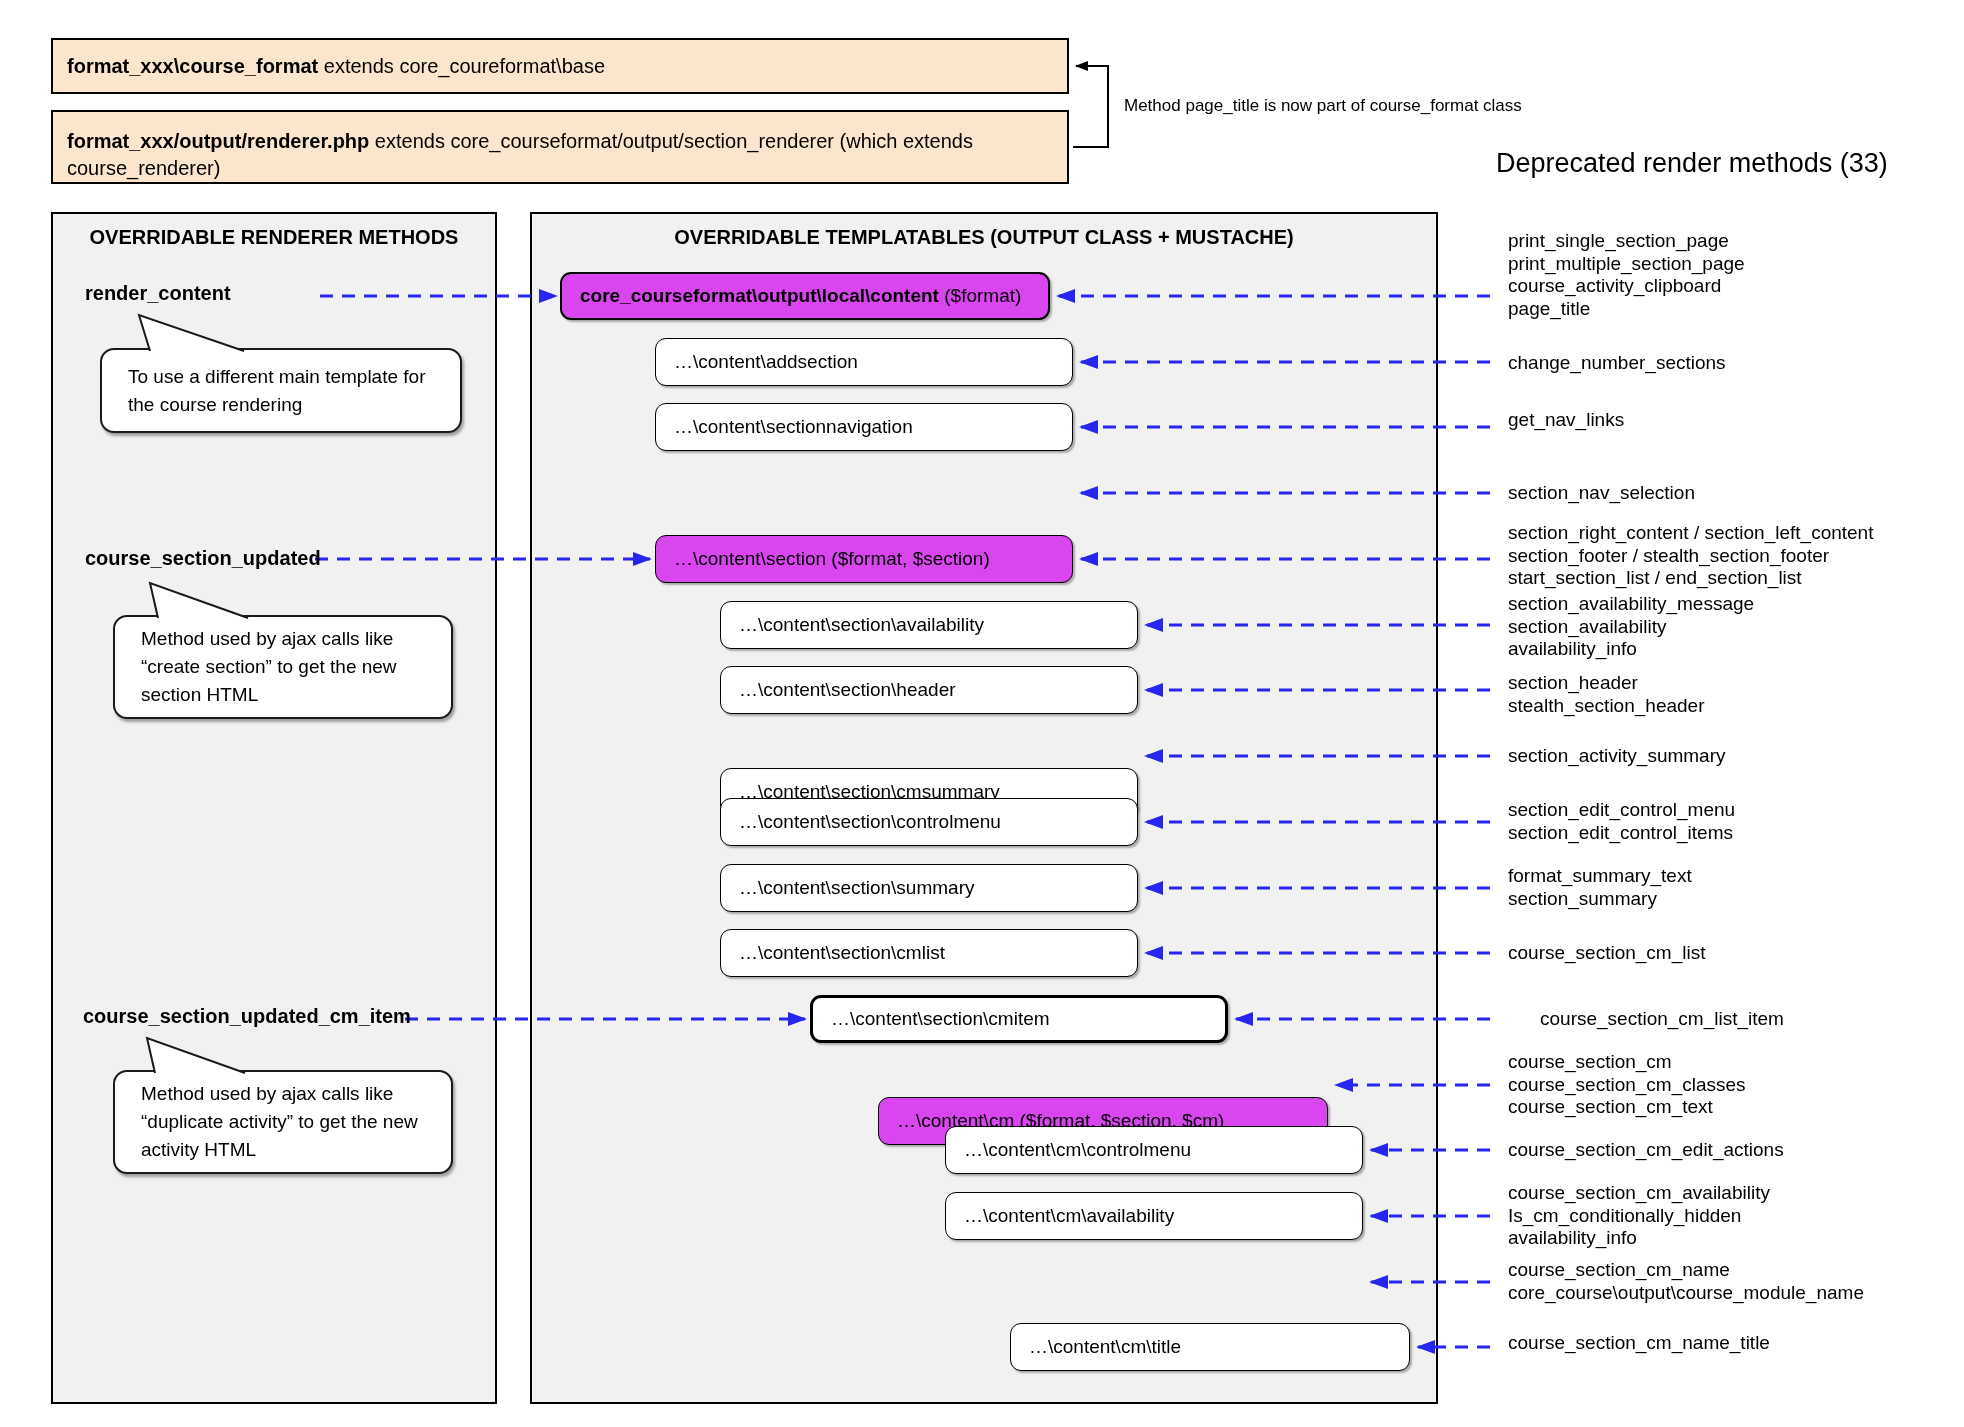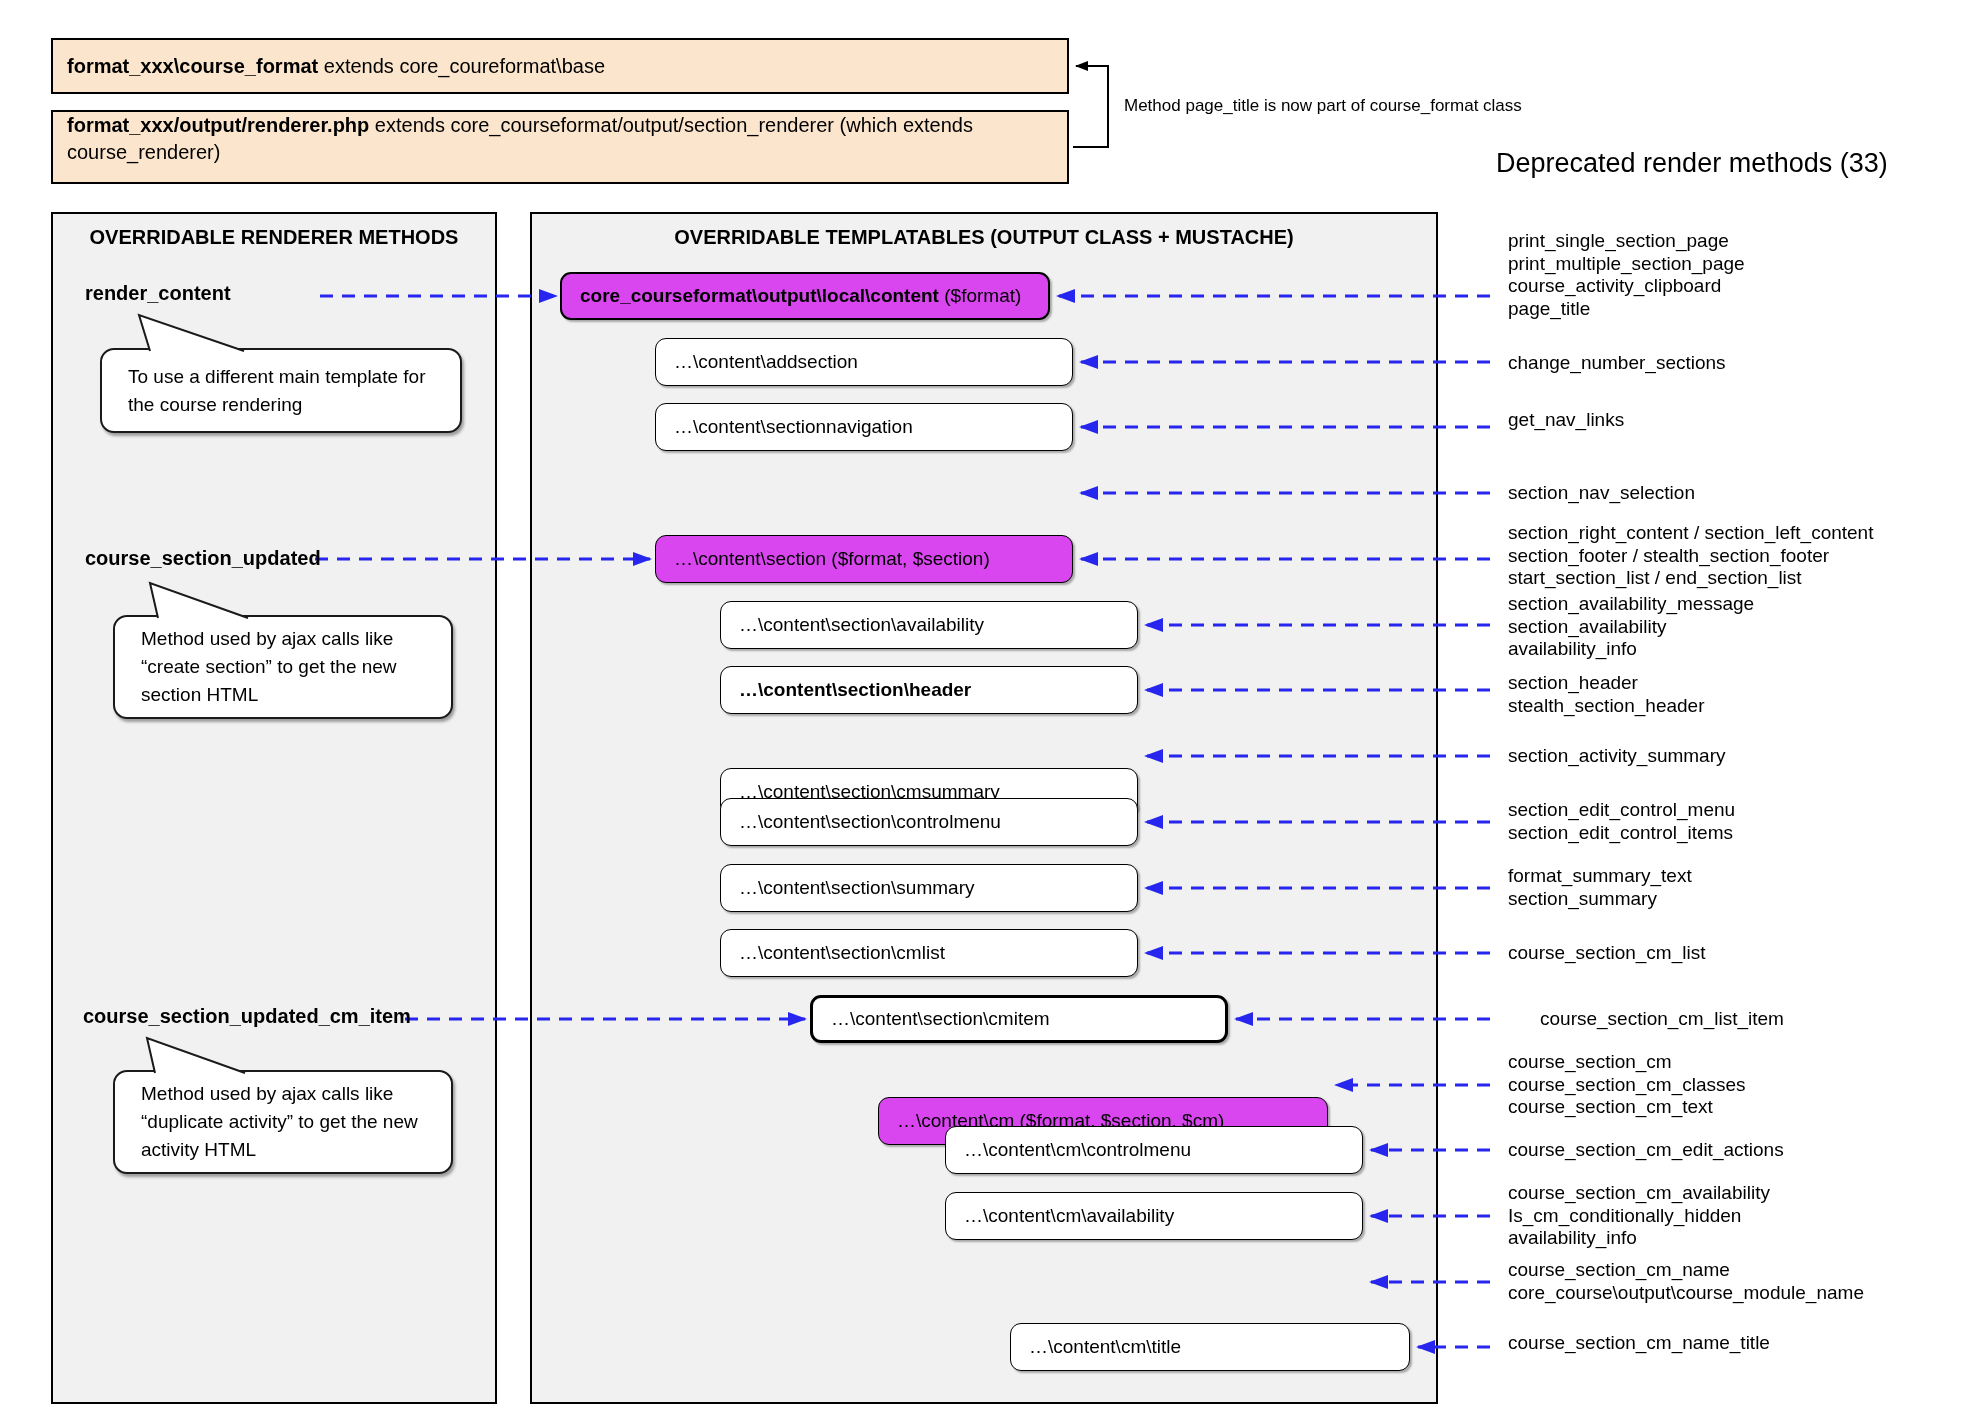--- a/index.html
+++ b/index.html
@@ -2,21 +2,21 @@
 <html><head>
 <meta charset="utf-8">
 <style>
   html,body { margin:0; padding:0; background:#fff; }
   .canvas { position:relative; width:1964px; height:1427px; background:#ffffff;
             font-family:"Liberation Sans", sans-serif; color:#000; overflow:hidden; }
 
   .topbox { position:absolute; left:51px; width:1018px; background:#fce5cd;
             border:2px solid #000; box-sizing:border-box; font-size:20px;
             display:flex; align-items:center; padding:0 14px; z-index:2; }
-  #topbox2 { display:block; padding:0 14px; line-height:27px; }
+  #topbox2 { display:block; padding:16px 14px; line-height:27px; }
   .b { font-weight:bold; }
 
   .bracket-note { position:absolute; left:1124px; top:96px; font-size:17px; white-space:nowrap; z-index:2; }
   .dep-title { position:absolute; left:1496px; top:148px; font-size:27px; white-space:nowrap; z-index:2; }
 
   .panel { position:absolute; top:212px; height:1192px; background:#f1f1f1;
            border:2px solid #000; box-sizing:border-box; z-index:0; }
   #panel-renderer { left:51px; width:446px; }
   #panel-templatables { left:530px; width:908px; }
   .panel-title { position:absolute; left:0; right:0; top:12px; text-align:center;
@@ -130,21 +130,21 @@
     </div>
   <div class="tbox" style="left:655px; top:403px; width:418px;">
       <span>…\content\sectionnavigation</span>
     </div>
   <div class="tbox orange" style="left:655px; top:535px; width:418px;">
       <span>…\content\section ($format, $section)</span>
     </div>
   <div class="tbox" style="left:720px; top:601px; width:418px;">
       <span>…\content\section\availability</span>
     </div>
-  <div class="tbox" style="left:720px; top:666px; width:418px;font-weight:bold;">
+  <div class="tbox" style="left:720px; top:666px; width:418px;">
       <span>…\content\section\header</span>
     </div>
   <div class="tbox" style="left:720px; top:768px; width:418px;">
       <span>…\content\section\cmsummary</span>
     </div>
   <div class="tbox" style="left:720px; top:798px; width:418px;">
       <span>…\content\section\controlmenu</span>
     </div>
   <div class="tbox" style="left:720px; top:864px; width:418px;">
       <span>…\content\section\summary</span>

